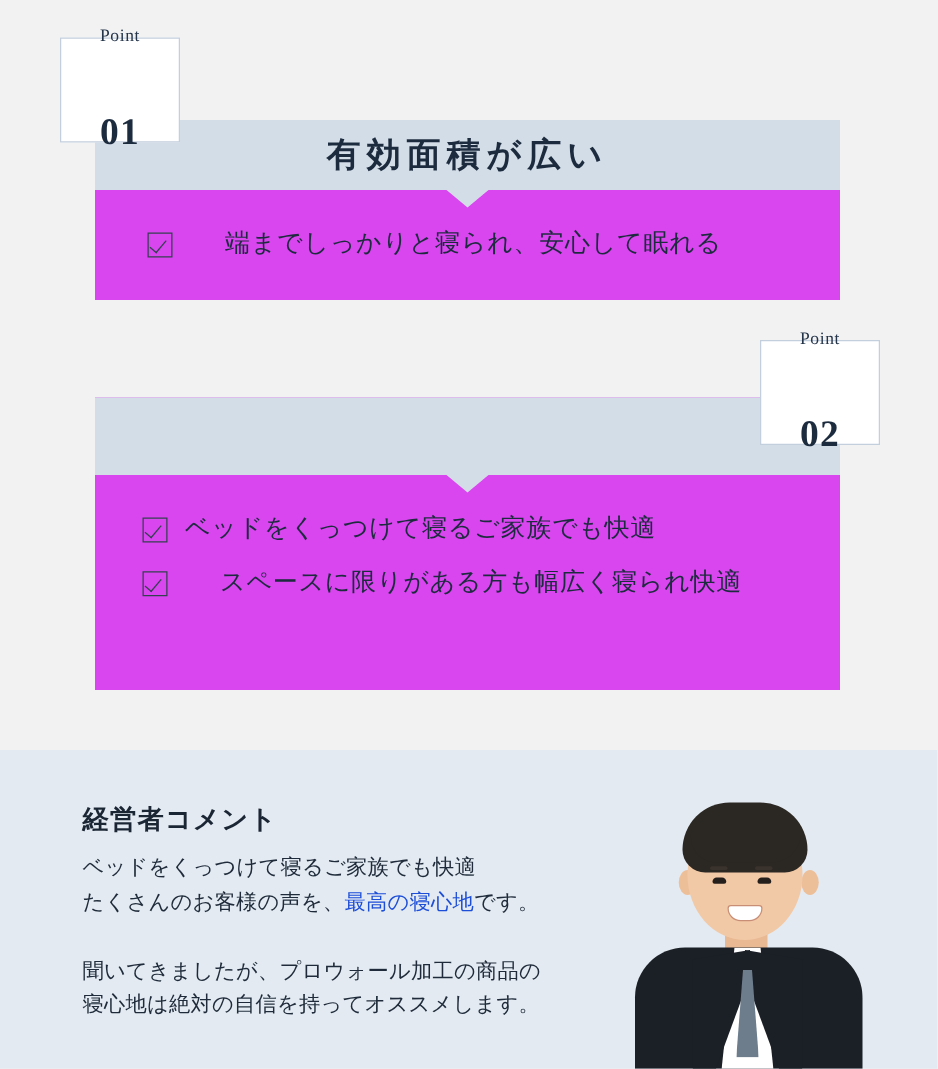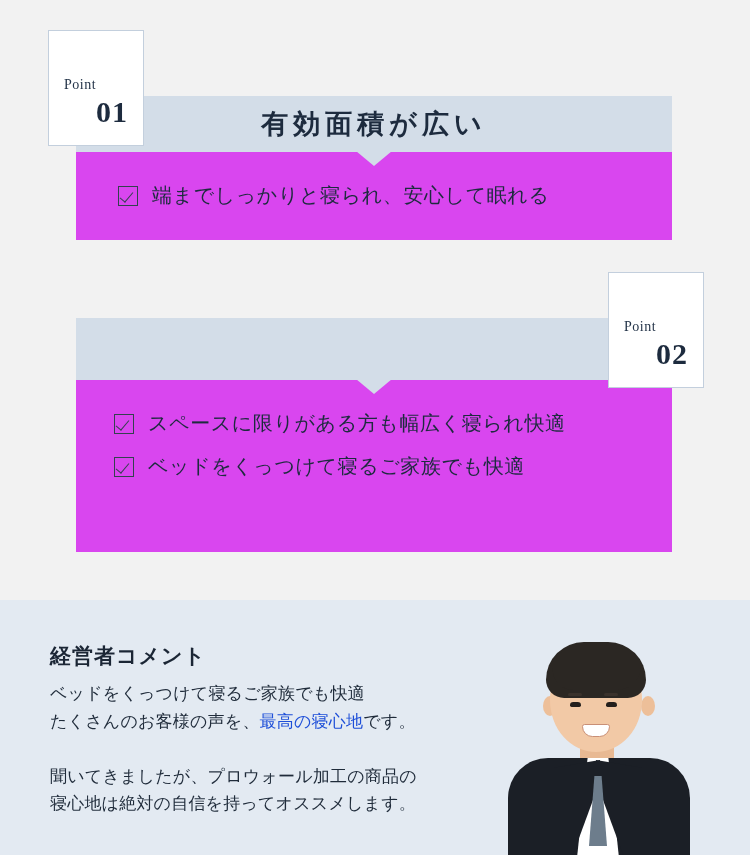--- a/index.html
+++ b/index.html
@@ -19,26 +19,26 @@
   .page {
     position: relative;
     width: 750px;
     height: 855px;
   }
 
   
   .point-badge {
     position: absolute;
     width: 96px;
-    height: 116px;
+    height: 84px;
     background: #ffffff;
     border: 1px solid #c3cfdd;
     box-sizing: border-box;
     display: flex;
-    flex-direction: row;
+    flex-direction: column;
     align-items: center;
     justify-content: center;
     z-index: 5;
   }
   .point-badge .p-label {
     font-family: "Liberation Serif", serif;
     font-size: 14px;
     letter-spacing: 0.5px;
     color: #243449;
     line-height: 1;
@@ -104,21 +104,21 @@
     margin: 0;
     list-style: none;
   }
   #block-02 .check-list { padding-top: 30px; padding-left: 38px; }
 
   .check-item {
     display: flex;
     align-items: flex-start;
     margin-bottom: 16px;
   }
-  .check-item:last-child { margin-bottom: 0; }
+  .check-item:last-child { margin-bottom: 0; gap: 28px; }
 
   .check-box {
     width: 20px;
     height: 20px;
     border: 1px solid #33414f;
     box-sizing: border-box;
     position: relative;
     flex: 0 0 auto;
     margin-top: 4px;
     margin-right: 14px;
@@ -148,21 +148,21 @@
     position: absolute;
     left: 0;
     top: 600px;
     width: 750px;
     height: 255px;
     background: #e3eaf2;
     overflow: hidden;
   }
   .comment-inner {
     position: absolute;
-    left: 50px;
+    left: 66px;
     top: 45px;
     width: 470px;
   }
   .comment-title {
     font-size: 21px;
     font-weight: bold;
     color: #1b2635;
     letter-spacing: 1px;
     margin: 0 0 14px 0;
     line-height: 1;
@@ -347,25 +347,25 @@
     <div class="p-num">02</div>
   </div>
 
   <div class="point-block" id="block-02">
     <div class="band">
       <div class="band-notch"></div>
     </div>
     <ul class="check-list">
       <li class="check-item">
         <span class="check-box"></span>
-        <span class="check-text">スペースに限りがある方も幅広く寝られ快適</span>
+        <span class="check-text">ベッドをくっつけて寝るご家族でも快適</span>
       </li>
       <li class="check-item">
         <span class="check-box"></span>
-        <span class="check-text">ベッドをくっつけて寝るご家族でも快適</span>
+        <span class="check-text">スペースに限りがある方も幅広く寝られ快適</span>
       </li>
     </ul>
   </div>
 
   <div class="comment-section">
     <div class="comment-inner">
       <h2 class="comment-title">経営者コメント</h2>
       <p class="comment-body">
         <span>ベッドをくっつけて寝るご家族でも快適</span><br>
         <span>たくさんのお客様の声を、</span><span class="hl-red">最高の寝心地</span><span>です。</span><br>

